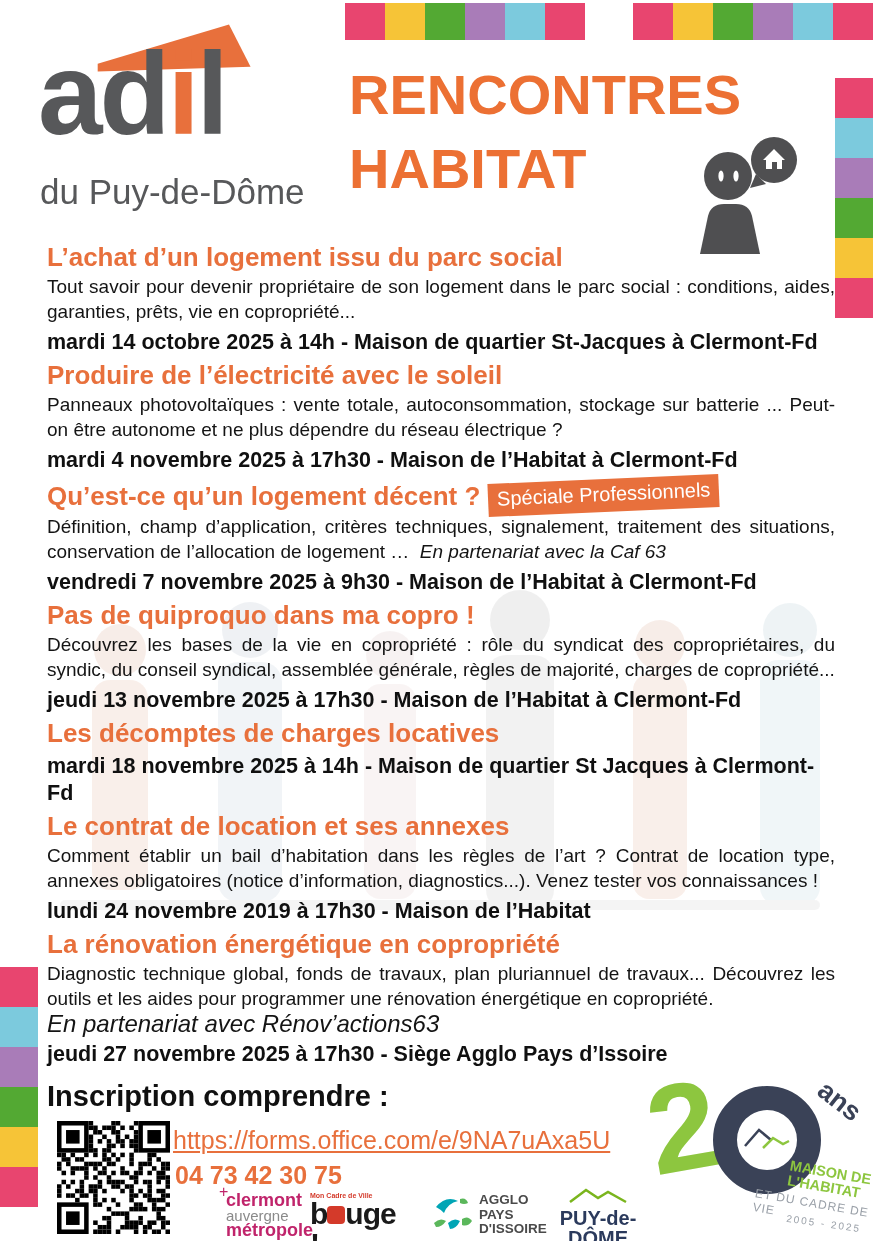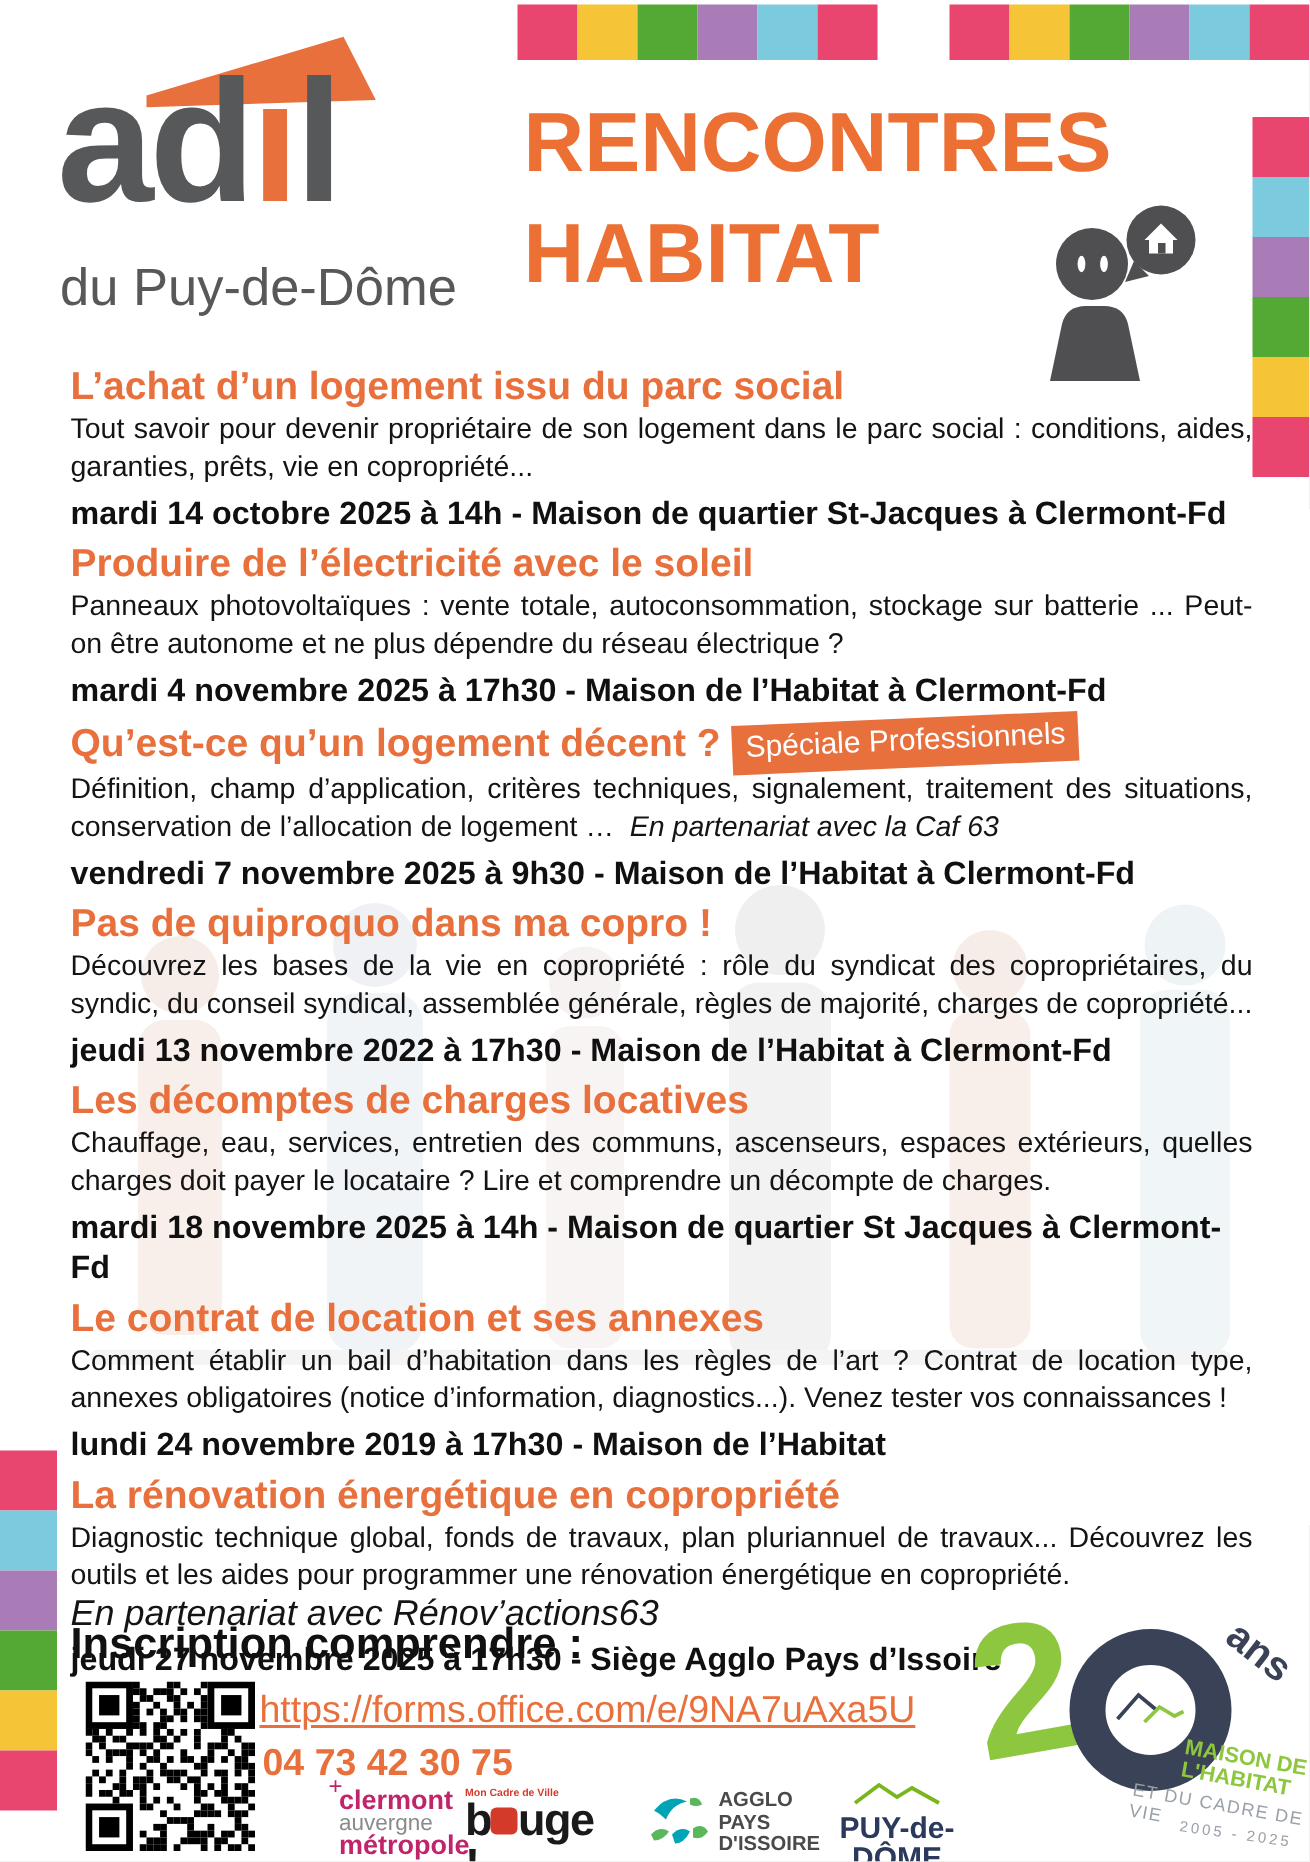--- a/index.html
+++ b/index.html
@@ -174,26 +174,25 @@
 
     <div class="event">
       <div class="event-heading"><span>Qu’est-ce qu’un logement décent ?</span><span class="badge">Spéciale Professionnels</span></div>
       <div class="event-body"><span>Définition, champ d’application, critères techniques, signalement, traitement des situations, conservation de l’allocation de logement …</span>&nbsp;&nbsp;<span class="partner-inline">En partenariat avec la Caf 63</span></div>
       <div class="event-date">vendredi 7 novembre 2025 à 9h30 - Maison de l’Habitat à Clermont-Fd</div>
     </div>
 
     <div class="event">
       <div class="event-heading">Pas de quiproquo dans ma copro !</div>
       <div class="event-body">Découvrez les bases de la vie en copropriété : rôle du syndicat des copropriétaires, du syndic, du conseil syndical, assemblée générale, règles de majorité, charges de copropriété...</div>
-      <div class="event-date">jeudi 13 novembre 2022 à 17h30 - Maison de l’Habitat à Clermont-Fd</div>
+      <div class="event-date">jeudi 13 novembre 2025 à 17h30 - Maison de l’Habitat à Clermont-Fd</div>
     </div>
 
     <div class="event">
       <div class="event-heading">Les décomptes de charges locatives</div>
-      <div class="event-body">Chauffage, eau, services, entretien des communs, ascenseurs, espaces extérieurs, quelles charges doit payer le locataire ? Lire et comprendre un décompte de charges.</div>
       <div class="event-date">mardi 18 novembre 2025 à 14h - Maison de quartier St Jacques à Clermont-Fd</div>
     </div>
 
     <div class="event">
       <div class="event-heading">Le contrat de location et ses annexes</div>
       <div class="event-body">Comment établir un bail d’habitation dans les règles de l’art ? Contrat de location type, annexes obligatoires (notice d’information, diagnostics...). Venez tester vos connaissances !</div>
       <div class="event-date">lundi 24 novembre 2019 à 17h30 - Maison de l’Habitat</div>
     </div>
 
     <div class="event">

